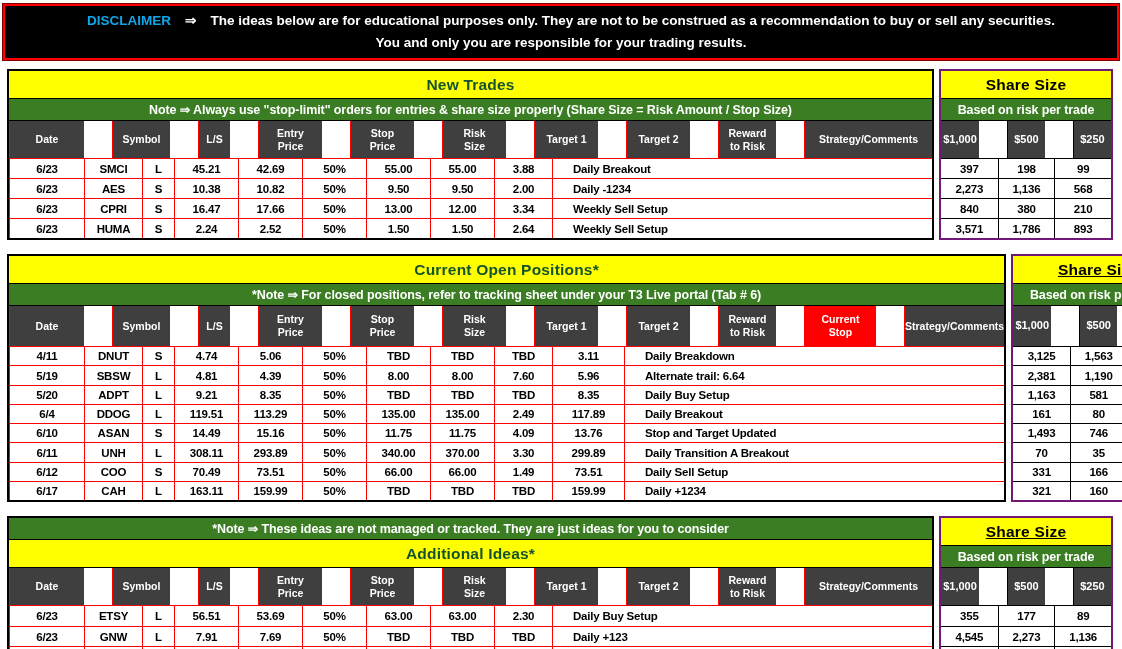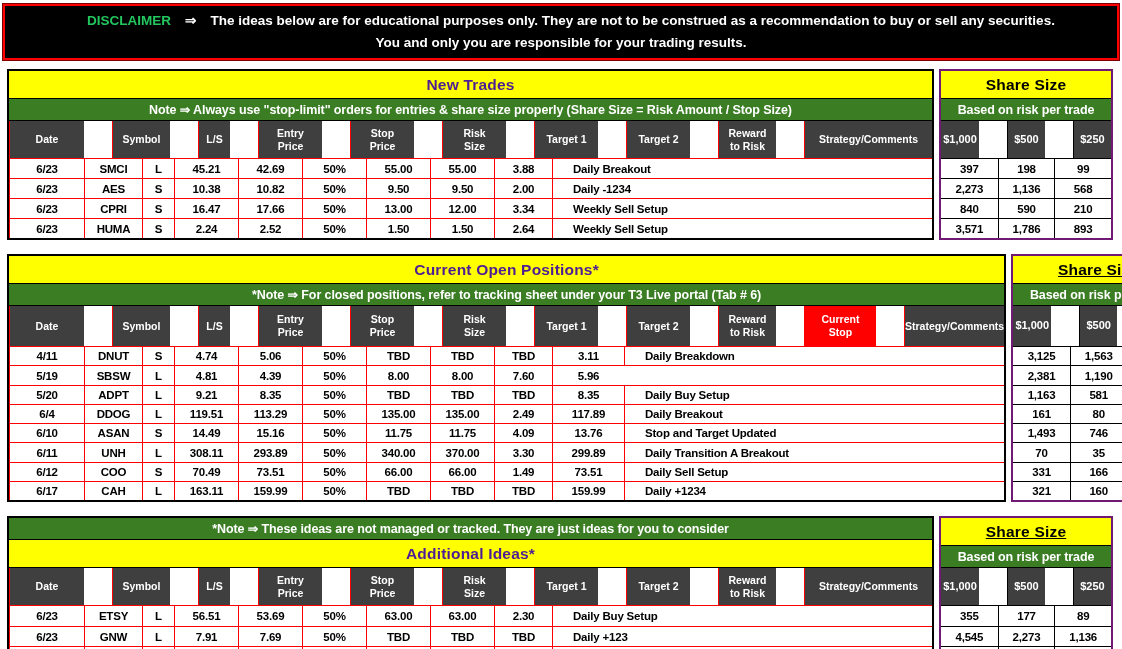--- a/index.html
+++ b/index.html
@@ -11,34 +11,34 @@
     background:#000;
     border:2px solid #fe0000;
     box-shadow:0 0 0 1px #7a0000;
     color:#fff;
     text-align:center;
     font-weight:700;
     font-size:13.5px;
     line-height:1.6;
     padding:4px 62px 5px 62px;
   }
-  .disc-label{color:#22c55e;margin-right:14px;margin-left:20px;}
+  .disc-label{color:#0ea5e9;margin-right:14px;margin-left:20px;}
   .disc-arrow{color:#fff;margin-right:14px;}
 
   
   .trade-section{display:flex;gap:5px;margin:0 8px 14px 7px;}
   .left{flex:0 0 923px;border:2px solid #000;background:#fff;}
   .right{flex:0 0 170px;border:2px solid #701a75;background:#fff;}
 
   .row{display:flex;}
   .row .cell{display:flex;align-items:center;justify-content:center;box-sizing:border-box;}
 
   .title-row{height:28px;}
   .title-row .cell{flex:1;background:#ffff00;border-bottom:1px solid #000;
-    font-size:15.5px;font-weight:700;color:#4c1d95;letter-spacing:.2px;}
+    font-size:15.5px;font-weight:700;color:#14532d;letter-spacing:.2px;}
   .right .title-row .cell{color:#000;}
   section[data-table="1"] .right .title-row .cell,
   section[data-table="2"] .right .title-row .cell{text-decoration:underline;}
 
   .note-row{height:22px;}
   .note-row .cell{flex:1;background:#3a7d23;border-bottom:1px solid #000;
     color:#fff;font-weight:700;font-size:12.5px;letter-spacing:-.1px;}
 
   .header-row{display:grid;height:37px;border-bottom:1px solid #f00;gap:28px;}
   section[data-table="1"] .header-row{height:40px;}
@@ -168,21 +168,21 @@
             <div class="dcell">198</div>
             <div class="dcell">99</div>
           </div>
           <div class="data-row">
             <div class="dcell">2,273</div>
             <div class="dcell">1,136</div>
             <div class="dcell">568</div>
           </div>
           <div class="data-row">
             <div class="dcell">840</div>
-            <div class="dcell">590</div>
+            <div class="dcell">380</div>
             <div class="dcell">210</div>
           </div>
           <div class="data-row">
             <div class="dcell">3,571</div>
             <div class="dcell">1,786</div>
             <div class="dcell">893</div>
           </div>
         </div>
     </div>
   </section>
@@ -226,20 +226,21 @@
             <div class="dcell">5/19</div>
             <div class="dcell">SBSW</div>
             <div class="dcell">L</div>
             <div class="dcell">4.81</div>
             <div class="dcell">4.39</div>
             <div class="dcell">50%</div>
             <div class="dcell">8.00</div>
             <div class="dcell">8.00</div>
             <div class="dcell">7.60</div>
             <div class="dcell">5.96</div>
+            <div class="dcell strategy">Alternate trail: 6.64</div>
           </div>
           <div class="data-row">
             <div class="dcell">5/20</div>
             <div class="dcell">ADPT</div>
             <div class="dcell">L</div>
             <div class="dcell">9.21</div>
             <div class="dcell">8.35</div>
             <div class="dcell">50%</div>
             <div class="dcell">TBD</div>
             <div class="dcell">TBD</div>

